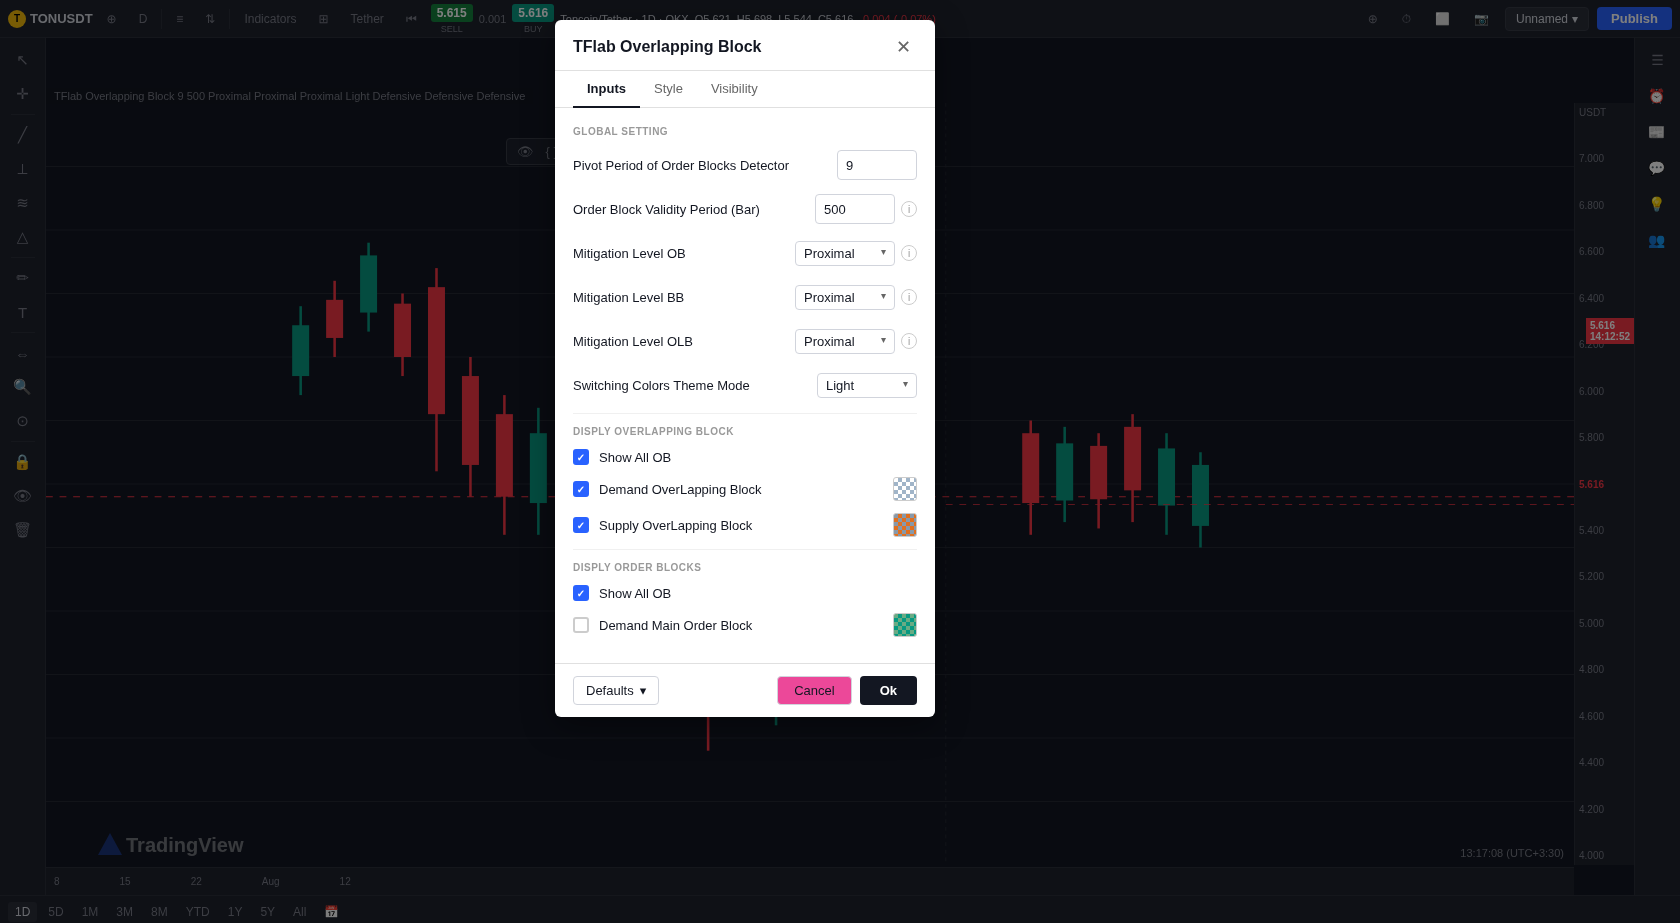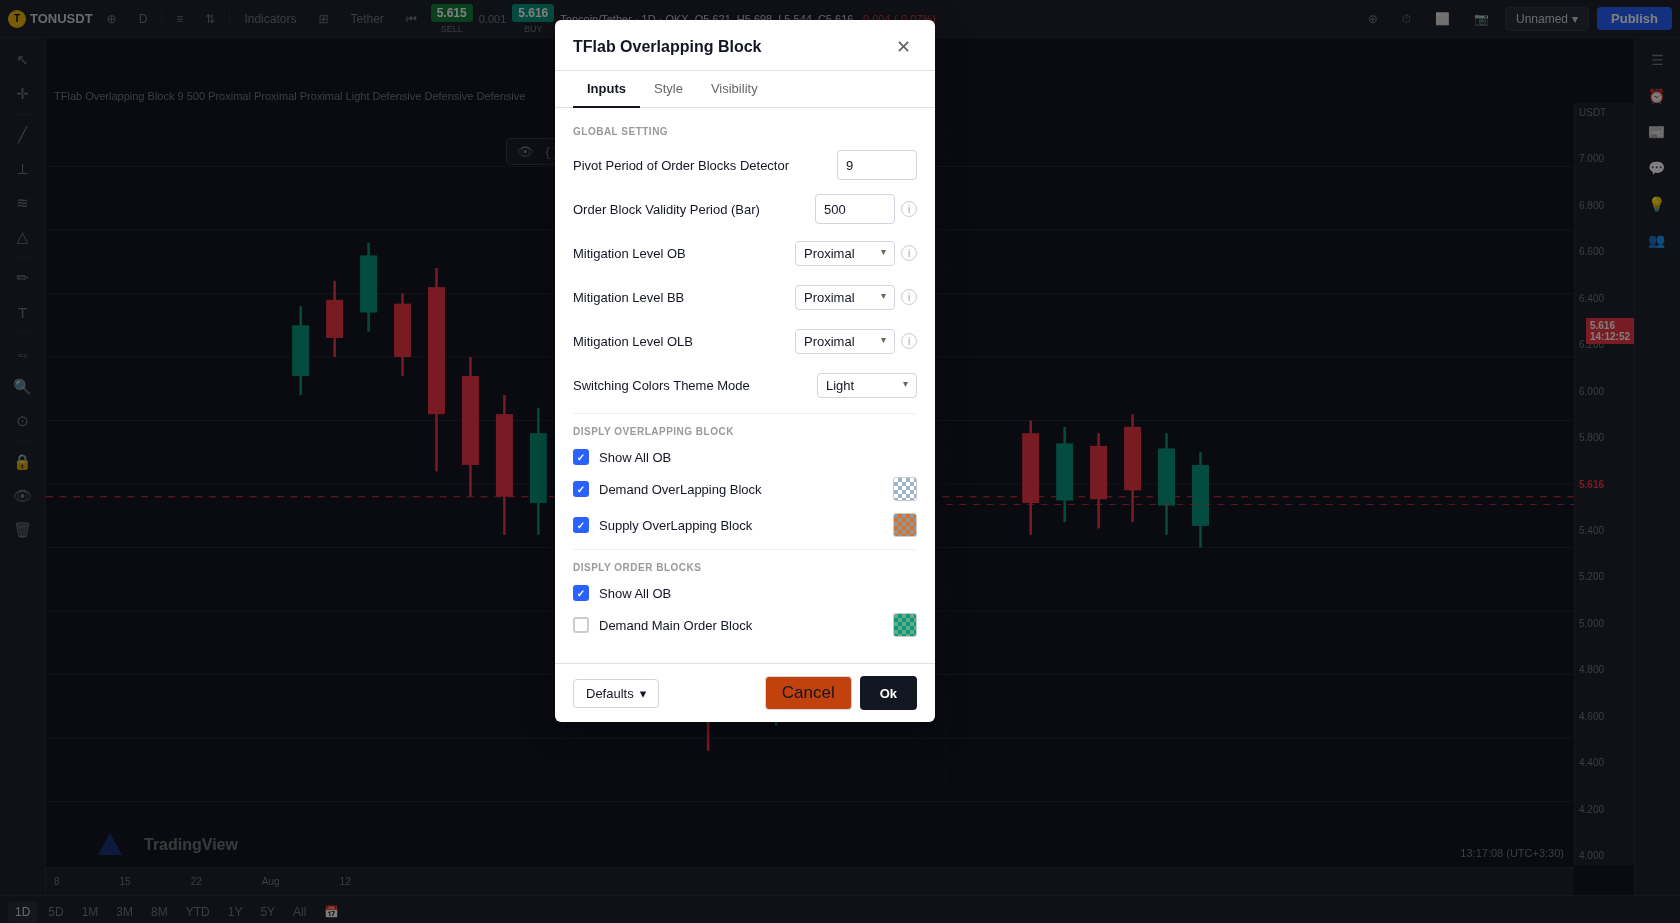--- a/index.html
+++ b/index.html
@@ -458,24 +458,24 @@
       font-size: 13px;
       padding: 6px 12px;
       border-radius: 4px;
       cursor: pointer;
     }
     .footer-right {
       display: flex;
       gap: 8px;
     }
     .cancel-btn {
-      background: #c2410c;
+      background: #ec4899;
       border: 1px solid #d1d4dc;
       color: #131722;
-      font-size: 17px;
+      font-size: 13px;
       padding: 6px 16px;
       border-radius: 4px;
       cursor: pointer;
     }
     .ok-btn {
       background: #131722;
       border: none;
       color: #fff;
       font-size: 13px;
       font-weight: 600;
@@ -509,26 +509,26 @@
     }
 
     
     .tv-logo {
       position: absolute;
       bottom: 36px;
       left: 50px;
       opacity: 0.4;
     }
     .tv-logo-text {
-      font-size: 16px;
+      font-size: 20px;
       font-weight: 700;
       color: #fff;
       display: flex;
       align-items: center;
-      gap: 20px;
+      gap: 2px;
     }
 
     
     .utc-info {
       position: absolute;
       bottom: 36px;
       right: 70px;
       font-size: 11px;
       color: #787b86;
     }

